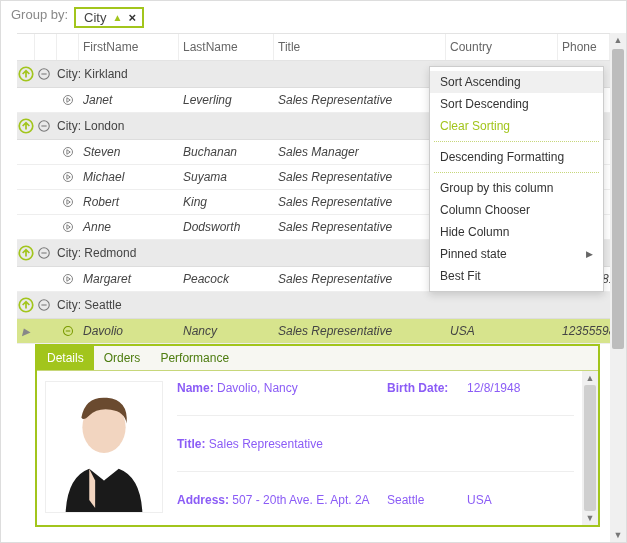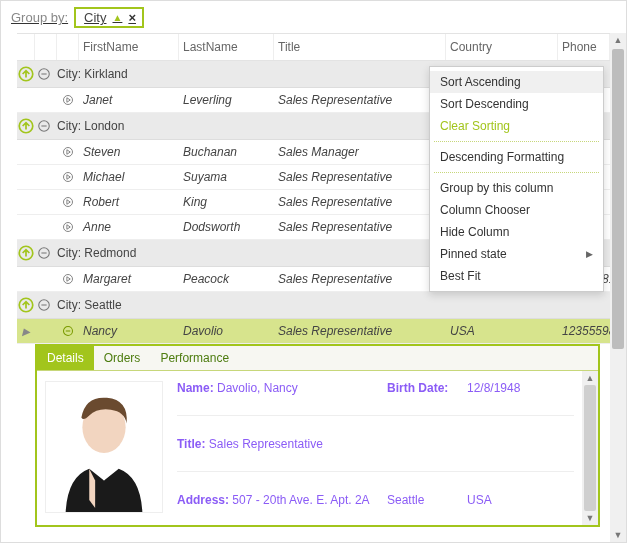--- a/index.html
+++ b/index.html
@@ -1,18 +1,18 @@
 <!DOCTYPE html>
 <html><head>
 <meta charset="utf-8">
 <style>
   * { box-sizing: border-box; }
   html, body { margin: 0; padding: 0; font-family: "Segoe UI", Arial, sans-serif; font-size: 12px; color: #333; }
   .app { width: 627px; height: 543px; border: 1px solid #ddd; background: #fff; position: relative; overflow: hidden; }
-  .groupbar { display: flex; align-items: center; padding: 6px 10px; gap: 6px; text-decoration: underline; }
+  .groupbar { display: flex; align-items: flex-start; padding: 6px 10px; gap: 6px; }
   .groupbar-label { color: #888; font-size: 13px; }
   .chip { border: 2px solid #a2c51c; padding: 1px 6px 1px 8px; display: flex; align-items: center; gap: 6px; color: #444; font-size: 13px; }
   .chip-sort { color: #a2c51c; font-size: 10px; line-height: 1; }
   .chip-close { cursor: pointer; color: #333; font-weight: bold; }
   .colhead { display: grid; grid-template-columns: 18px 22px 22px 100px 95px 172px 112px 1fr; border-top: 1px solid #e3e3e3; border-bottom: 1px solid #e3e3e3; background: #fff; }
   .colhead > div { padding: 6px 4px; color: #666; font-size: 12px; border-right: 1px solid #eee; }
   .colhead > div:first-child { border-left: none; }
   .group-row { display: flex; align-items: center; background: #eaeaea; border-bottom: 1px solid #ddd; padding: 4px 0; }
   .group-summary { width: 18px; display: flex; justify-content: center; color: #a2c51c; }
   .group-icon { width: 18px; display: flex; justify-content: center; }
@@ -240,22 +240,22 @@
       <div class="row-ind">
           <span class="row-ind-tri">▶</span>
         </div>
       <div></div>
       <div class="row-exp">
         <svg class="play-icon" viewBox="0 0 16 16">
             <circle cx="8" cy="8" r="6" fill="none" stroke="#7a9a00" stroke-width="1.4"></circle>
             <path d="M5 8 h6" stroke="#7a9a00" stroke-width="1.4"></path>
           </svg>
       </div>
-      <div>Nancy</div>
-        <div>Davolio</div>
+      <div>Davolio</div>
+        <div>Nancy</div>
         <div>Sales Representative</div>
         <div>USA</div>
         <div>1235559857</div>
     </div>
 
     <div class="detail">
       <div class="detail-tabs">
         <div class="dtab active">Details</div>
         <div class="dtab">Orders</div>
         <div class="dtab">Performance</div>

